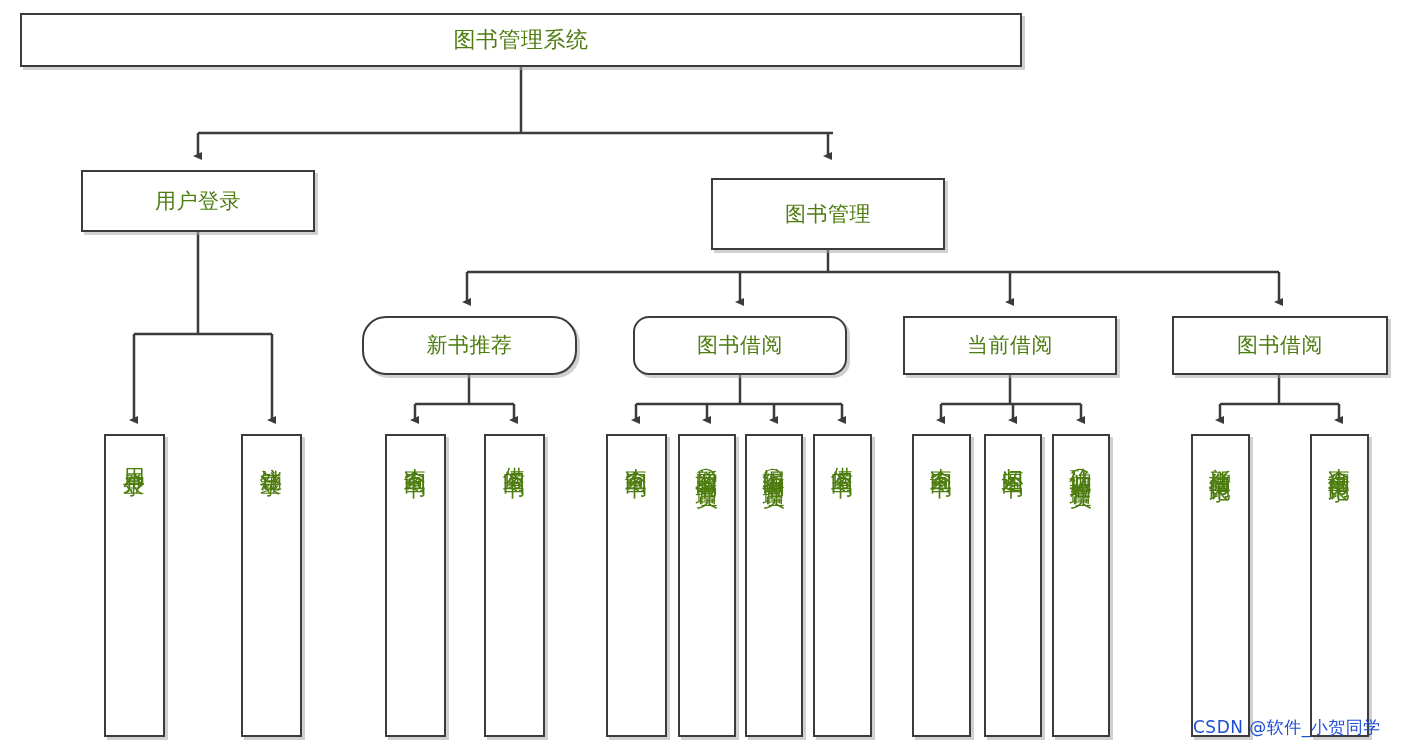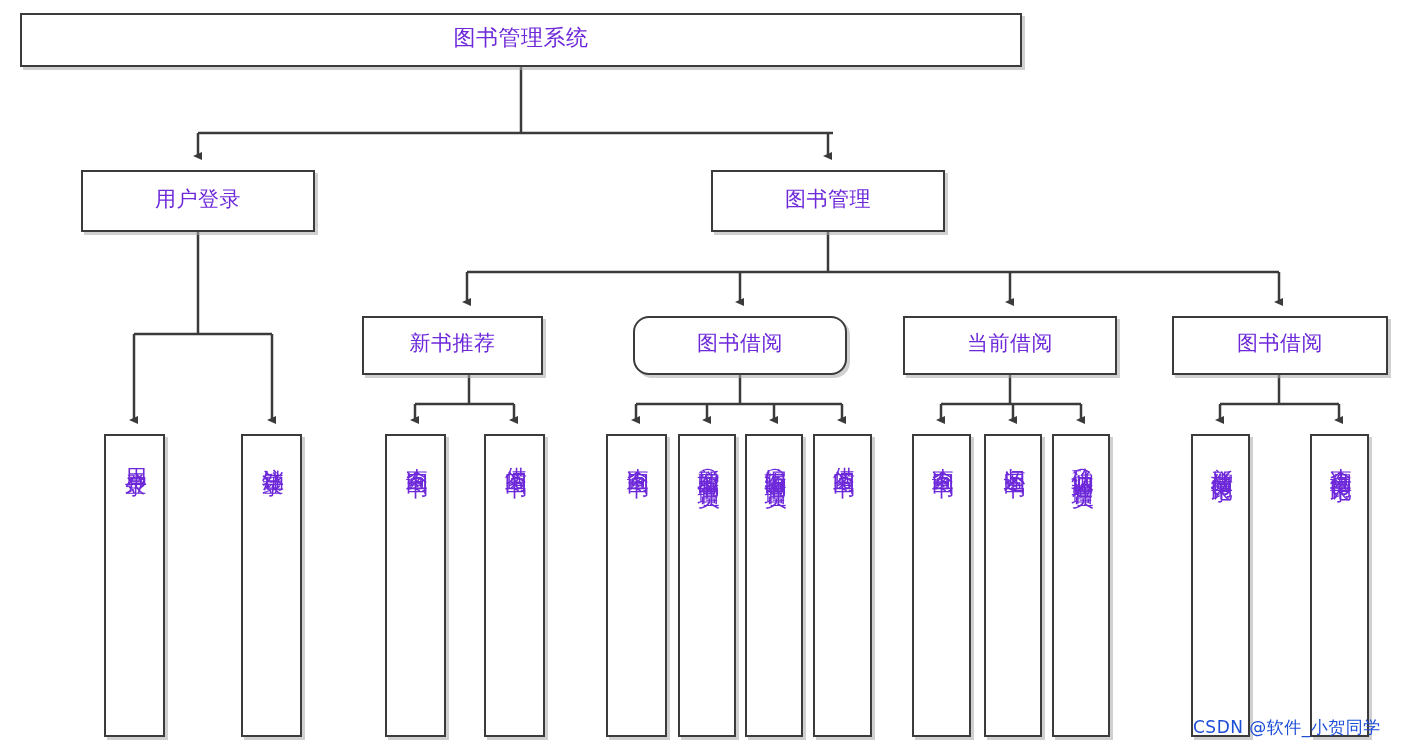--- a/index.html
+++ b/index.html
@@ -34,22 +34,21 @@
     display: flex;
     align-items: center;
     justify-content: center;
     color: #3b3b3b;
   }
   .node .label {
     font-size: 21px;
     line-height: 1.15;
     letter-spacing: 0.5px;
     white-space: nowrap;
-    color: #6d28d9;
-    font-family: Liberation Mono, monospace;
+    color: #4d7c0f;
   }
   .node.root .label { font-size: 22px; }
   .node.branch .label { font-size: 21px; }
   
   .node.leaf {
     align-items: flex-start;
     justify-content: center;
     padding-top: 14px;
   }
   .node.leaf .label {
@@ -123,25 +122,25 @@
     </g>
   </svg>
 
   <div class="node root" id="node-root" style="left: 20px; top: 13px; width: 1002px; height: 54px;">
     <span class="label">图书管理系统</span>
   </div>
 
   <div class="node branch" id="node-l2-0" style="left: 81px; top: 170px; width: 234px; height: 62px;">
     <span class="label">用户登录</span>
   </div>
-  <div class="node branch" id="node-l2-1" style="left: 711px; top: 170px; width: 234px; height: 62px;">
+  <div class="node branch" id="node-l2-1" style="left: 711px; top: 178px; width: 234px; height: 72px;">
     <span class="label">图书管理</span>
   </div>
 
-  <div class="node branch" id="node-l3-0" style="left: 362px; top: 316px; width: 181px; height: 59px;">
+  <div class="node branch" id="node-l3-0" style="left: 362px; top: 316px; width: 215px; height: 59px; border-radius: 24px;">
     <span class="label">新书推荐</span>
   </div>
   <div class="node branch" id="node-l3-1" style="left: 633px; top: 316px; width: 214px; height: 59px; border-radius: 16px;">
     <span class="label">图书借阅</span>
   </div>
   <div class="node branch" id="node-l3-2" style="left: 903px; top: 316px; width: 214px; height: 59px; justify-content: center;">
     <span class="label">当前借阅</span>
   </div>
   <div class="node branch" id="node-l3-3" style="left: 1172px; top: 316px; width: 216px; height: 59px;">
     <span class="label">图书借阅</span>

